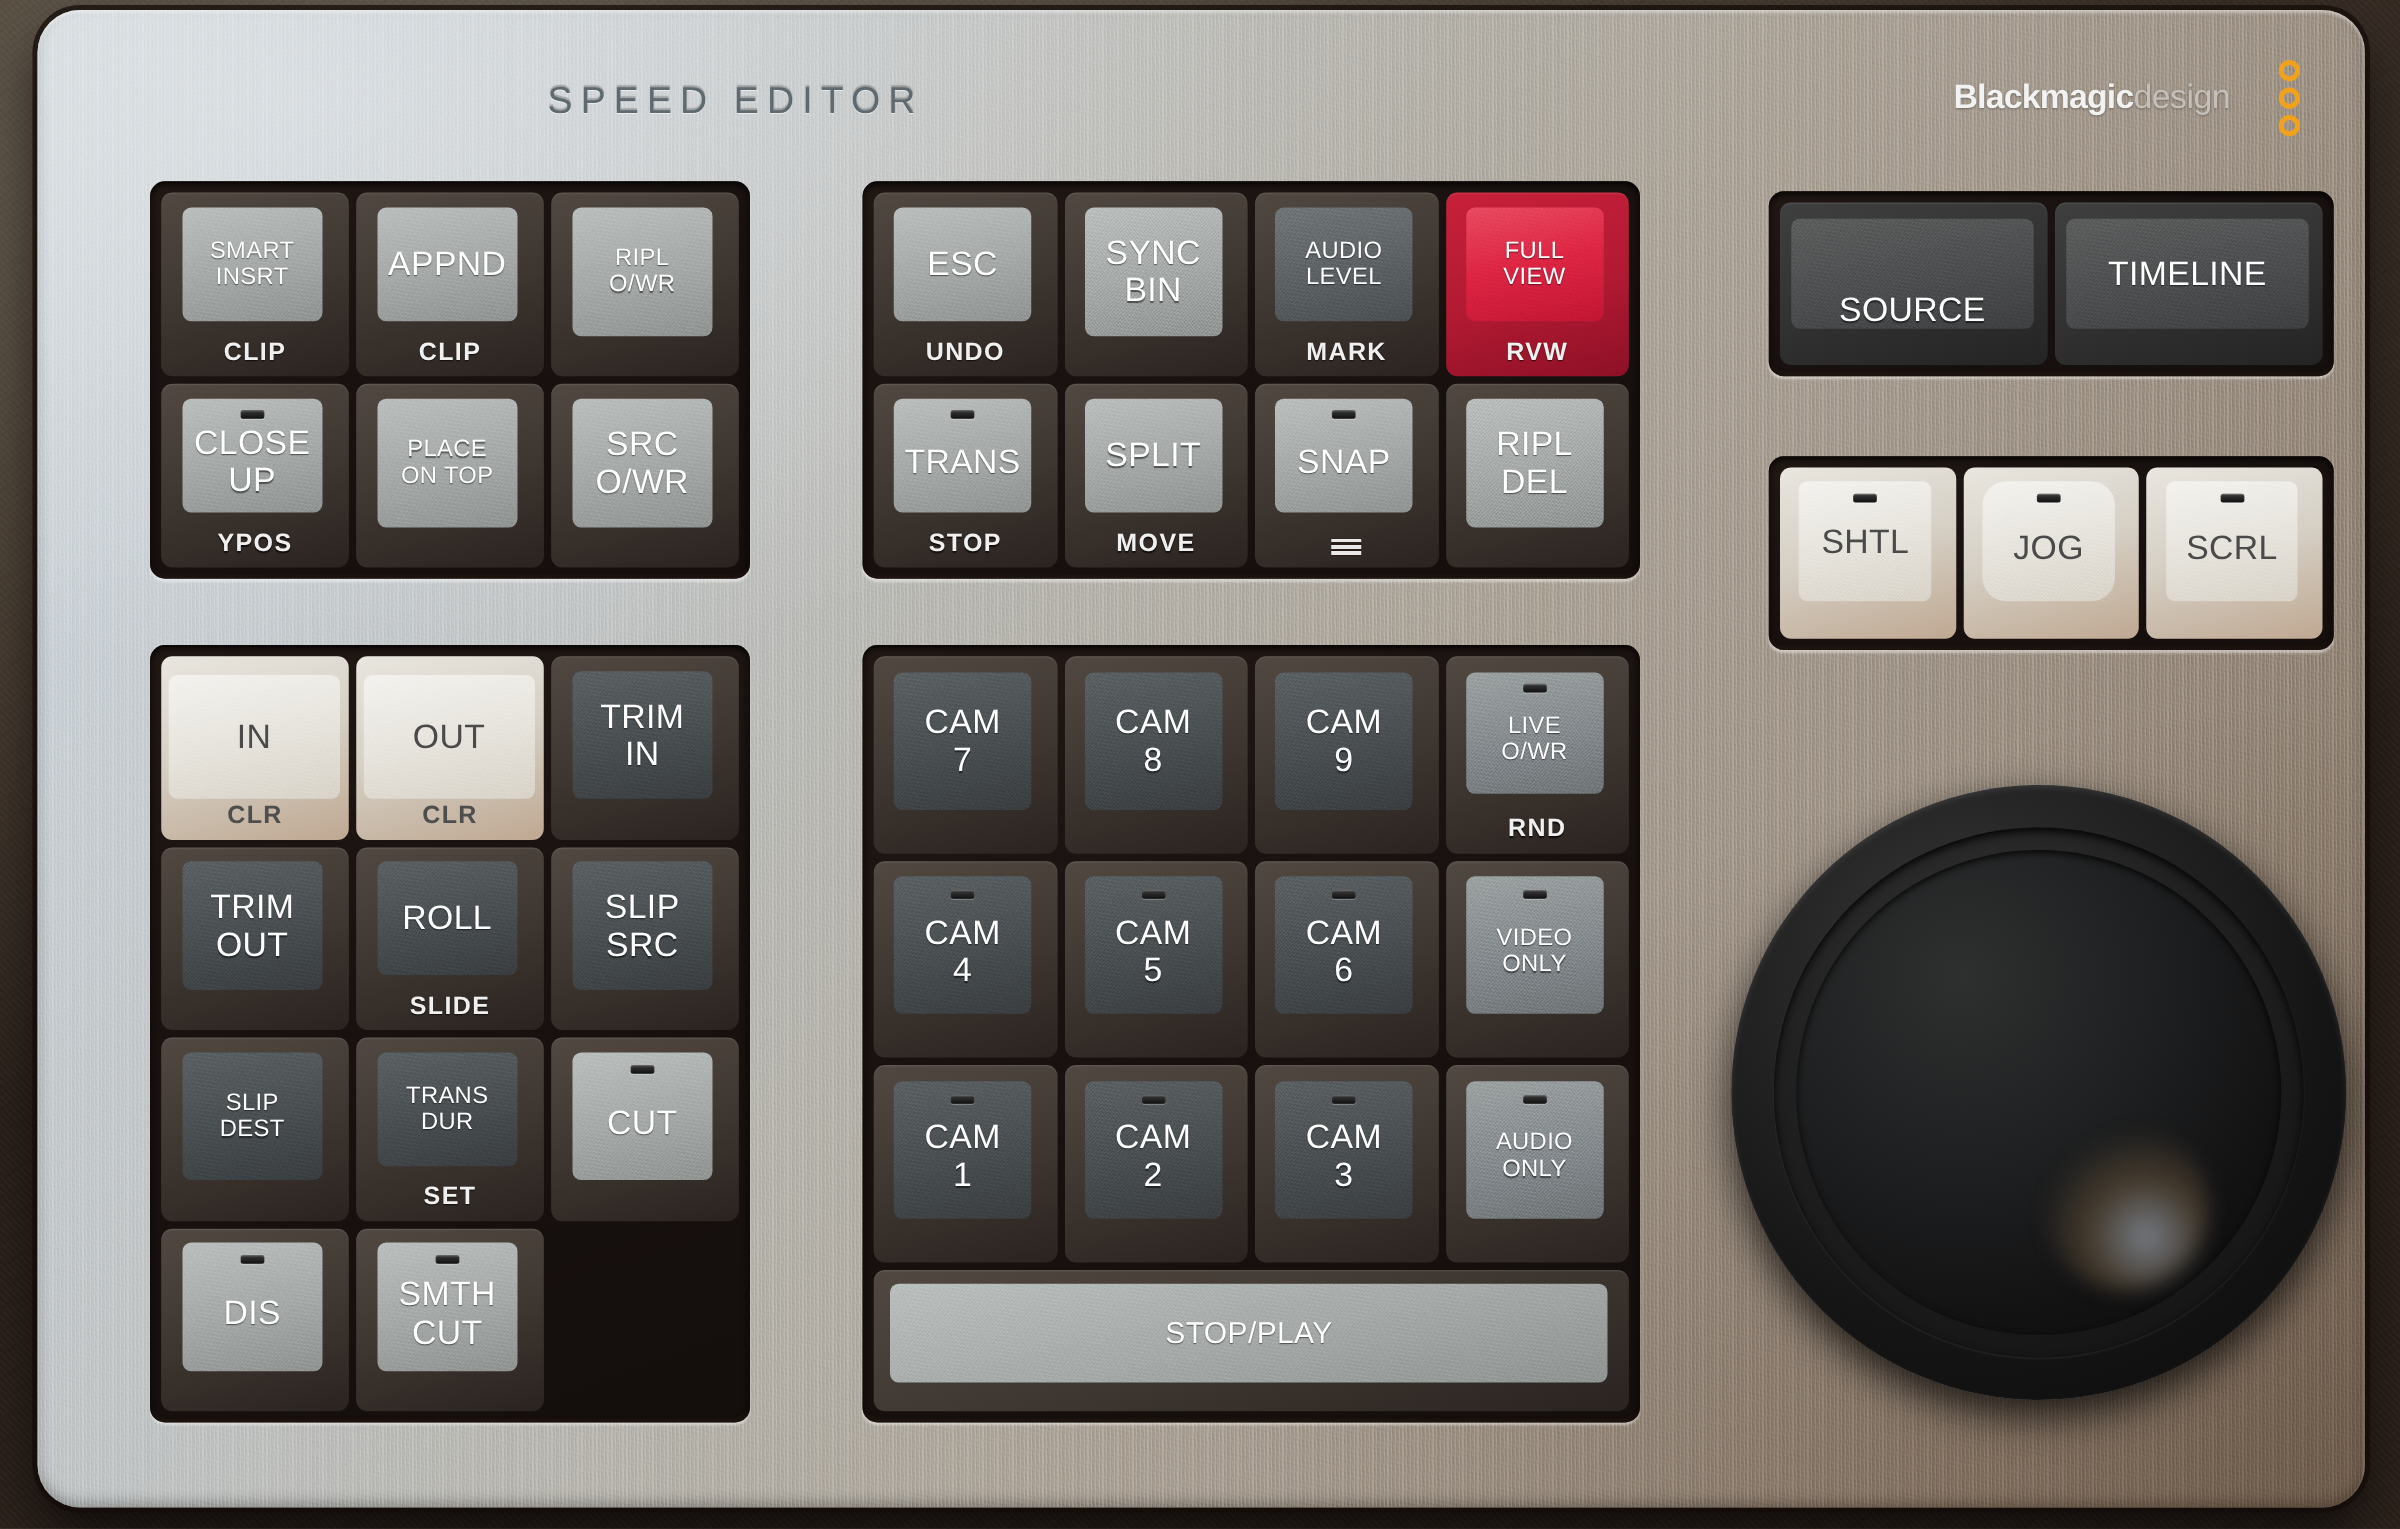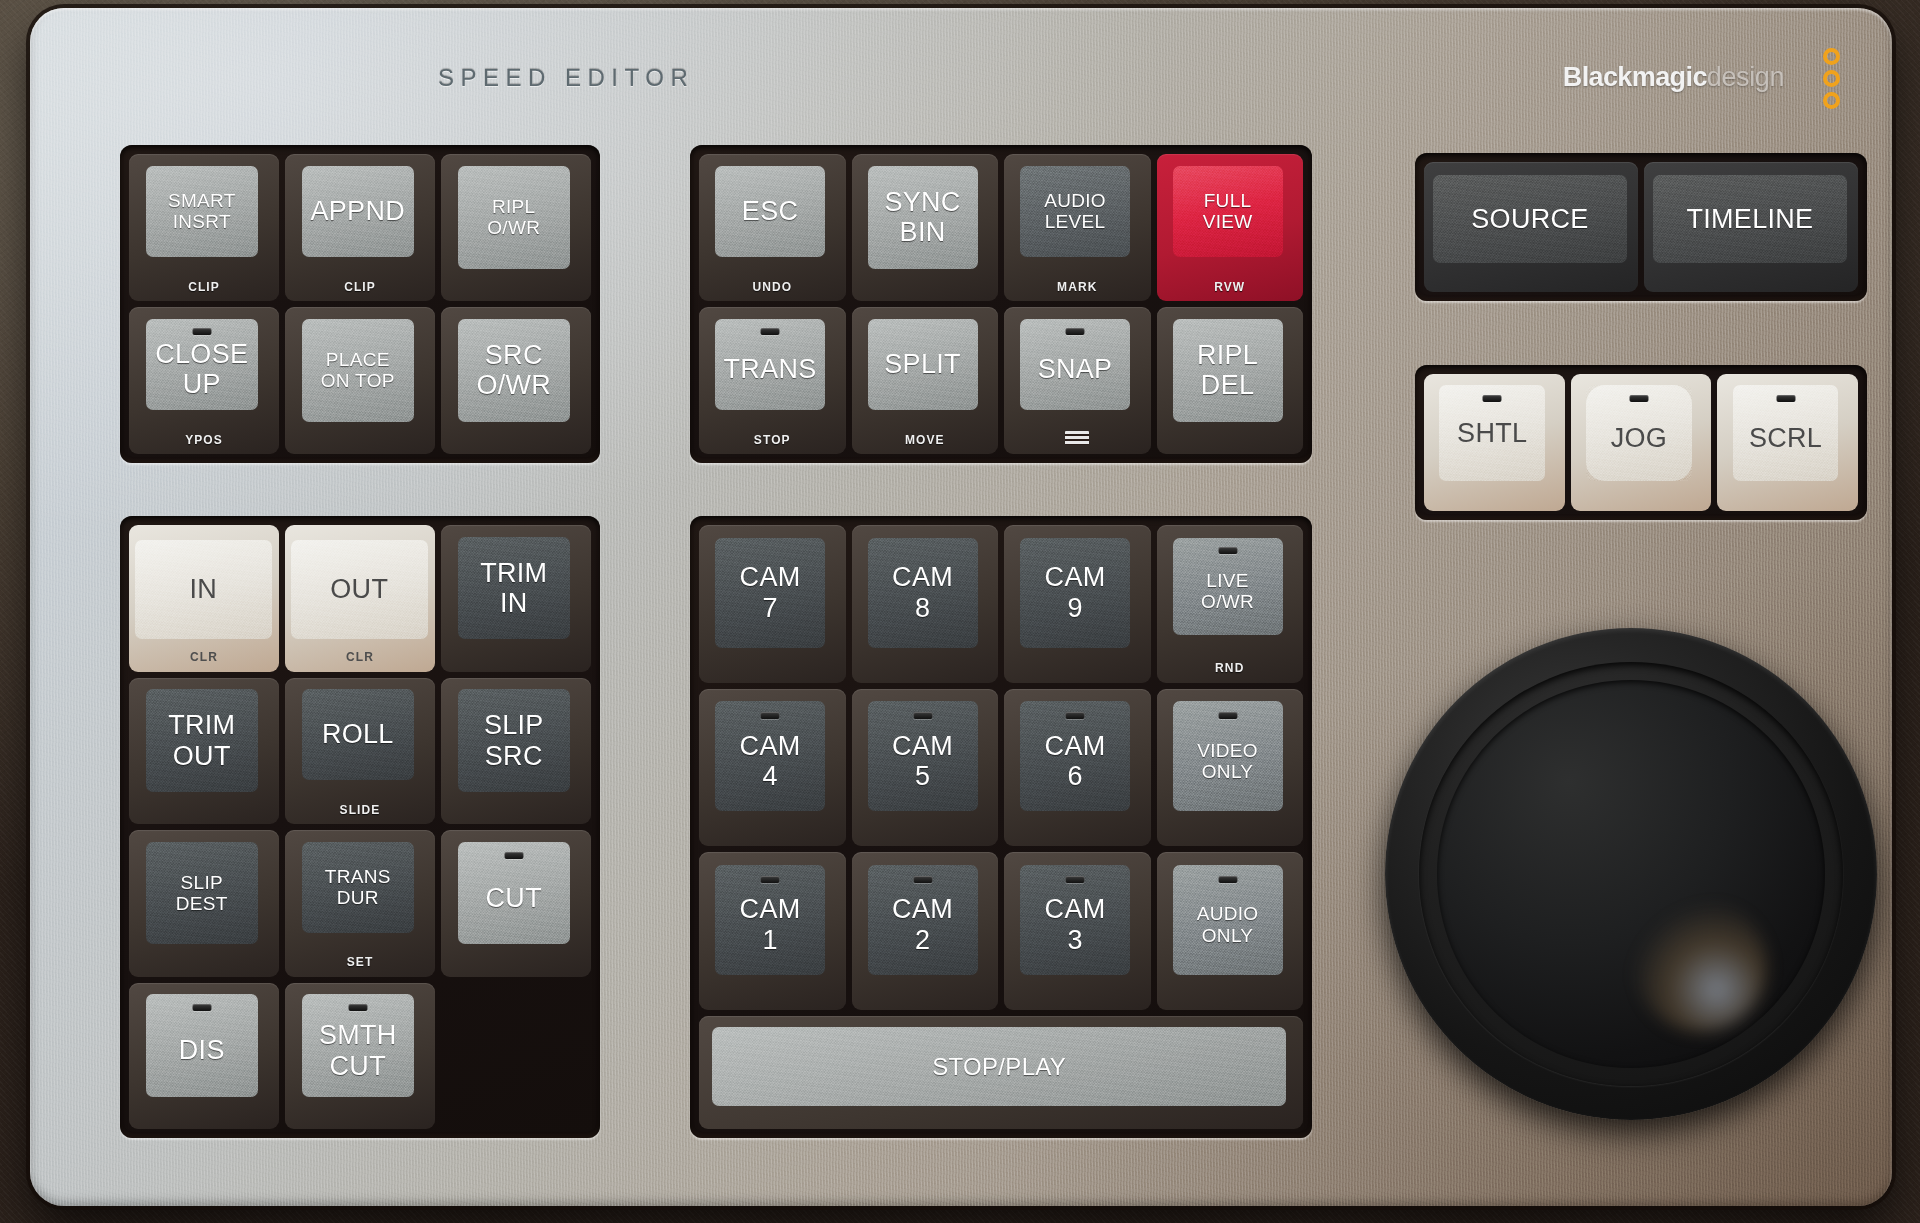--- a/index.html
+++ b/index.html
@@ -58,21 +58,21 @@
   }
   #device::after{
     content:""; position:absolute; inset:0; pointer-events:none;
     background: radial-gradient(90% 70% at 12% 6%, rgba(255,255,255,.30), rgba(255,255,255,0) 55%),
                 radial-gradient(80% 90% at 100% 100%, rgba(60,30,10,.30), rgba(0,0,0,0) 60%);
   }
 
   
   #title {
     position:absolute; left:408px; top:56px;
-    font-size:24px; letter-spacing:6.5px; font-weight:400;
+    font-size:30px; letter-spacing:6.5px; font-weight:400;
     color:#5e6a70; text-shadow: 0 1px 0 rgba(255,255,255,.55), 0 -1px 1px rgba(0,0,0,.25);
     z-index:5;
   }
   #brand {
     position:absolute; right:108px; top:54px;
     display:flex; align-items:center; gap:0;
     z-index:5;
   }
   #brand .bm-black { color:#f2f2f2; font-size:27px; font-weight:700; letter-spacing:-.6px;
     text-shadow:0 1px 2px rgba(0,0,0,.35);}
@@ -139,21 +139,21 @@
 
   
   .key.lighthousing { background:linear-gradient(165deg,#514842 0%, #3d352f 55%, #2a2320 100%); }
   .key.whitehousing { background:linear-gradient(165deg,#e9e6df 0%, #d5cfc4 48%, #bfa892 100%); }
   .key.redhousing   { background:linear-gradient(165deg,#c8203b 0%, #b11a32 55%, #8e1026 100%); }
   .key.darkhousing  { background:linear-gradient(165deg,#3f3f40 0%, #313132 55%, #242425 100%); }
 
   
   .sub {
     position:absolute; left:0; right:0; bottom:5%;
-    text-align:center; font-size:12px; font-weight:700;
+    text-align:center; font-size:20px; font-weight:700;
     color:#f0f0f0; letter-spacing:1.1px;
     text-shadow:0 1px 1px rgba(0,0,0,.7);
     z-index:2;
   }
   .sub.dark { color:#4e4e4e; text-shadow:none; font-weight:700; }
 
   
   .led {
     position:absolute; top:10%; left:50%; transform:translateX(-50%);
     width:19px; height:7px; border-radius:2px;
@@ -350,21 +350,21 @@
             <span class="lbl fs-md">RIPL
 DEL</span>
           </div>
         </div>
       </div>
     </div>
 
   <div class="group" id="g-view" style="left:1385px; top:145px; width:452px; height:148px; grid-template-columns:repeat(2,1fr);">
       <div class="cell">
         <div class="key darkhousing">
-          <div class="cap darkbtn" style="inset: 10% 5% 22% 4%;">
+          <div class="cap darkbtn" style="inset: 10% 5% 22% 4%; justify-content: flex-end;">
             <span class="lbl fs-md">SOURCE</span>
           </div>
         </div>
       </div>
       <div class="cell">
         <div class="key darkhousing">
           <div class="cap darkbtn" style="inset: 10% 5% 22% 4%;">
             <span class="lbl fs-md">TIMELINE</span>
           </div>
         </div>

